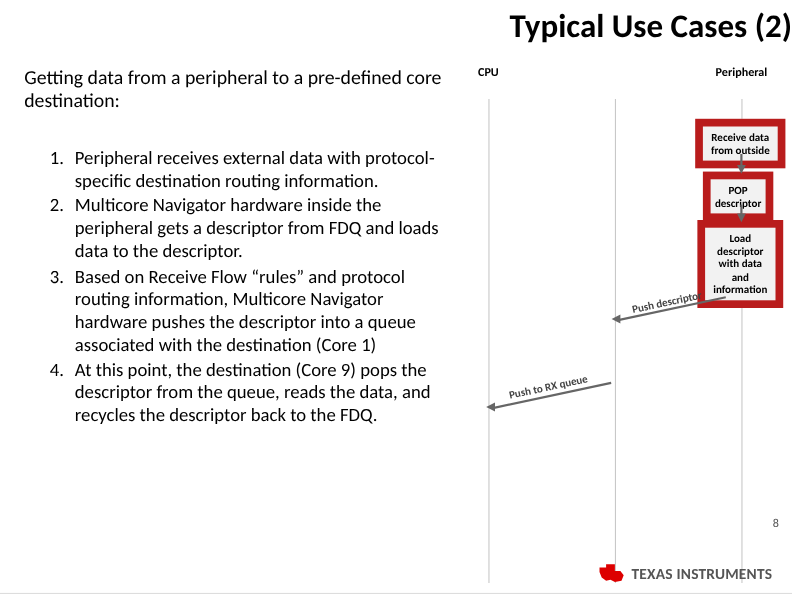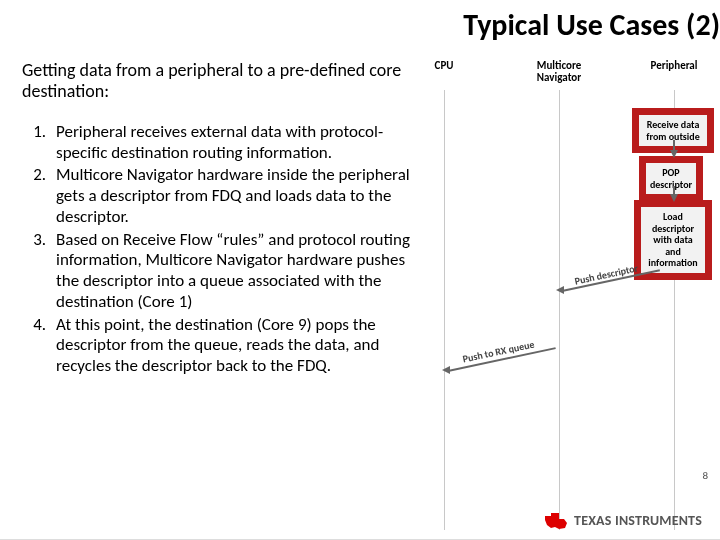--- a/index.html
+++ b/index.html
@@ -1,32 +1,32 @@
 <!DOCTYPE html>
 <html><head>
 <meta charset="utf-8">
 <style>
   html,body{margin:0;padding:0;width:720px;height:540px;background:#fff;font-family:"Calibri","Segoe UI",Arial,sans-serif;color:#000;overflow:hidden}
   .slide{position:relative;width:720px;height:540px}
   .title{position:absolute;top:6px;left:0;width:720px;text-align:right;font-size:30px;font-weight:700}
   .subtitle{position:absolute;top:60px;left:22px;width:395px;font-size:18px;line-height:1.15}
   .list{position:absolute;top:122px;left:22px;width:400px;font-size:17px;line-height:1.22}
-  .list ol{margin:0;padding-left:28px}
+  .list ol{margin:12px;padding-left:28px}
   .list li{margin-bottom:2px;padding-left:6px}
   .diagram{position:absolute;top:60px;left:424px;width:284px;height:440px}
   .lbl{position:absolute;font-size:11px;font-weight:700;text-align:center;line-height:1.1}
   .lane{position:absolute;top:30px;width:0;border-left:1px solid #c8c8c8;height:440px}
   .box{position:absolute;background:#f2f2f2;border:7px solid #b91c1c;font-size:10px;font-weight:700;text-align:center;line-height:1.15;padding:4px 3px;box-sizing:border-box}
   .box.small{font-size:9px}
   .arrow-line{position:absolute;background:#666;height:2px}
   .arrow-head-l{position:absolute;width:0;height:0;border-top:4px solid transparent;border-bottom:4px solid transparent;border-right:8px solid #666}
   .arrow-head-d{position:absolute;width:0;height:0;border-left:4px solid transparent;border-right:4px solid transparent;border-top:8px solid #666}
   .arrow-lbl{position:absolute;font-size:10px;font-weight:700;color:#444;white-space:nowrap}
   .pagenum{position:absolute;right:12px;bottom:58px;font-size:11px;color:#555}
-  .logo{position:absolute;right:18px;bottom:10px;display:flex;gap:6px}
+  .logo{position:absolute;right:18px;bottom:10px;display:flex;align-items:center;gap:6px}
   .logo-text{font-size:14px;font-weight:600;color:#555;letter-spacing:.2px}
   .logo-mark{width:24px;height:18px}
   .footer-strip{position:absolute;left:0;bottom:0;height:1px;width:720px;background:#ddd}
   .cutbox{position:absolute;left:0;bottom:40px;width:350px;height:40px;background:#fff}
 </style>
 </head>
 <body>
 
 <div class="slide">
 
@@ -39,22 +39,20 @@
       <li>Peripheral receives external data with protocol-specific destination routing information.</li>
       <li>Multicore Navigator hardware inside the peripheral gets a descriptor from FDQ and loads data to the descriptor.</li>
       <li>Based on Receive Flow “rules” and protocol routing information, Multicore Navigator hardware pushes the descriptor into a queue associated with the destination (Core 1)</li>
       <li>At this point, the destination (Core 9) pops the descriptor from the queue, reads the data, and recycles the descriptor back to the FDQ.</li>
     </ol>
   </div>
 
   <div class="diagram">
 
     <div class="lbl" style="left:0;top:0;width:40px">CPU</div>
-    <div class="lbl" style="left:100px;top:0;width:70px;white-space:pre-line">Multicore
-Navigator</div>
     <div class="lbl" style="left:220px;top:0;width:60px">Peripheral</div>
 
     <div class="lane" style="left:20px"></div>
     <div class="lane" style="left:135px"></div>
     <div class="lane" style="left:250px"></div>
 
     <div class="box" style="left:208px;top:48px;width:82px;white-space:pre-line">Receive data
 from outside</div>
     <div class="box" style="left:215px;top:96px;width:64px;white-space:pre-line">POP
 descriptor</div>

